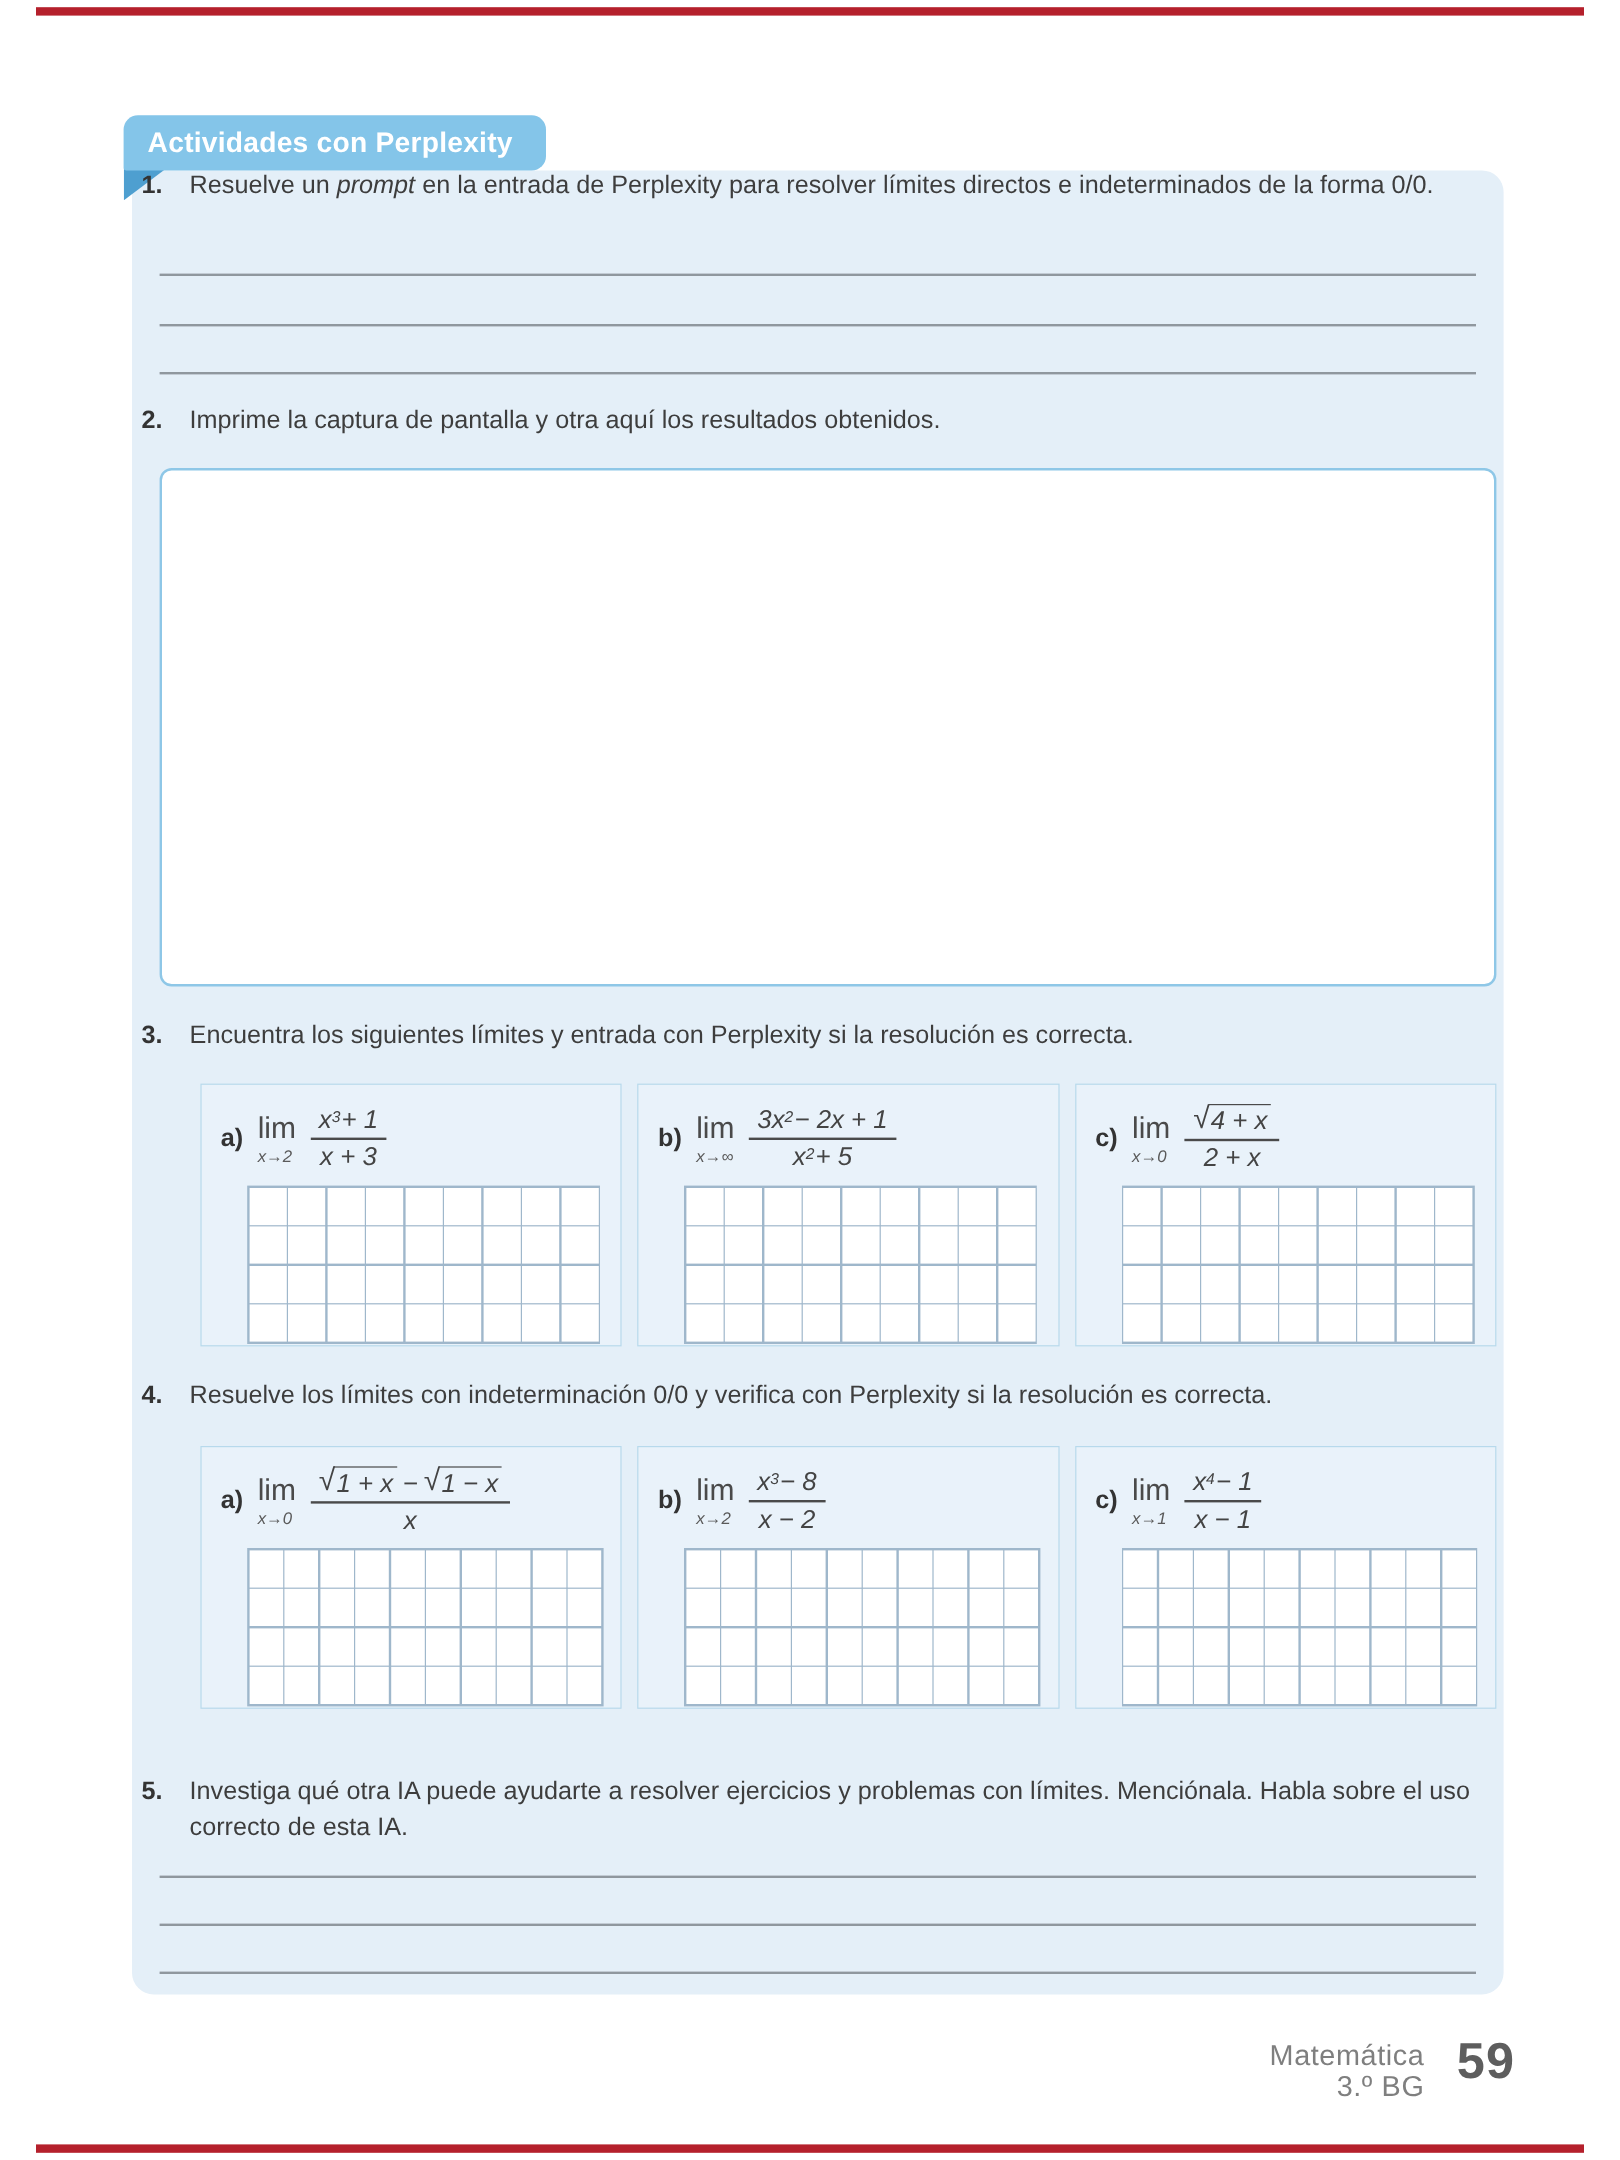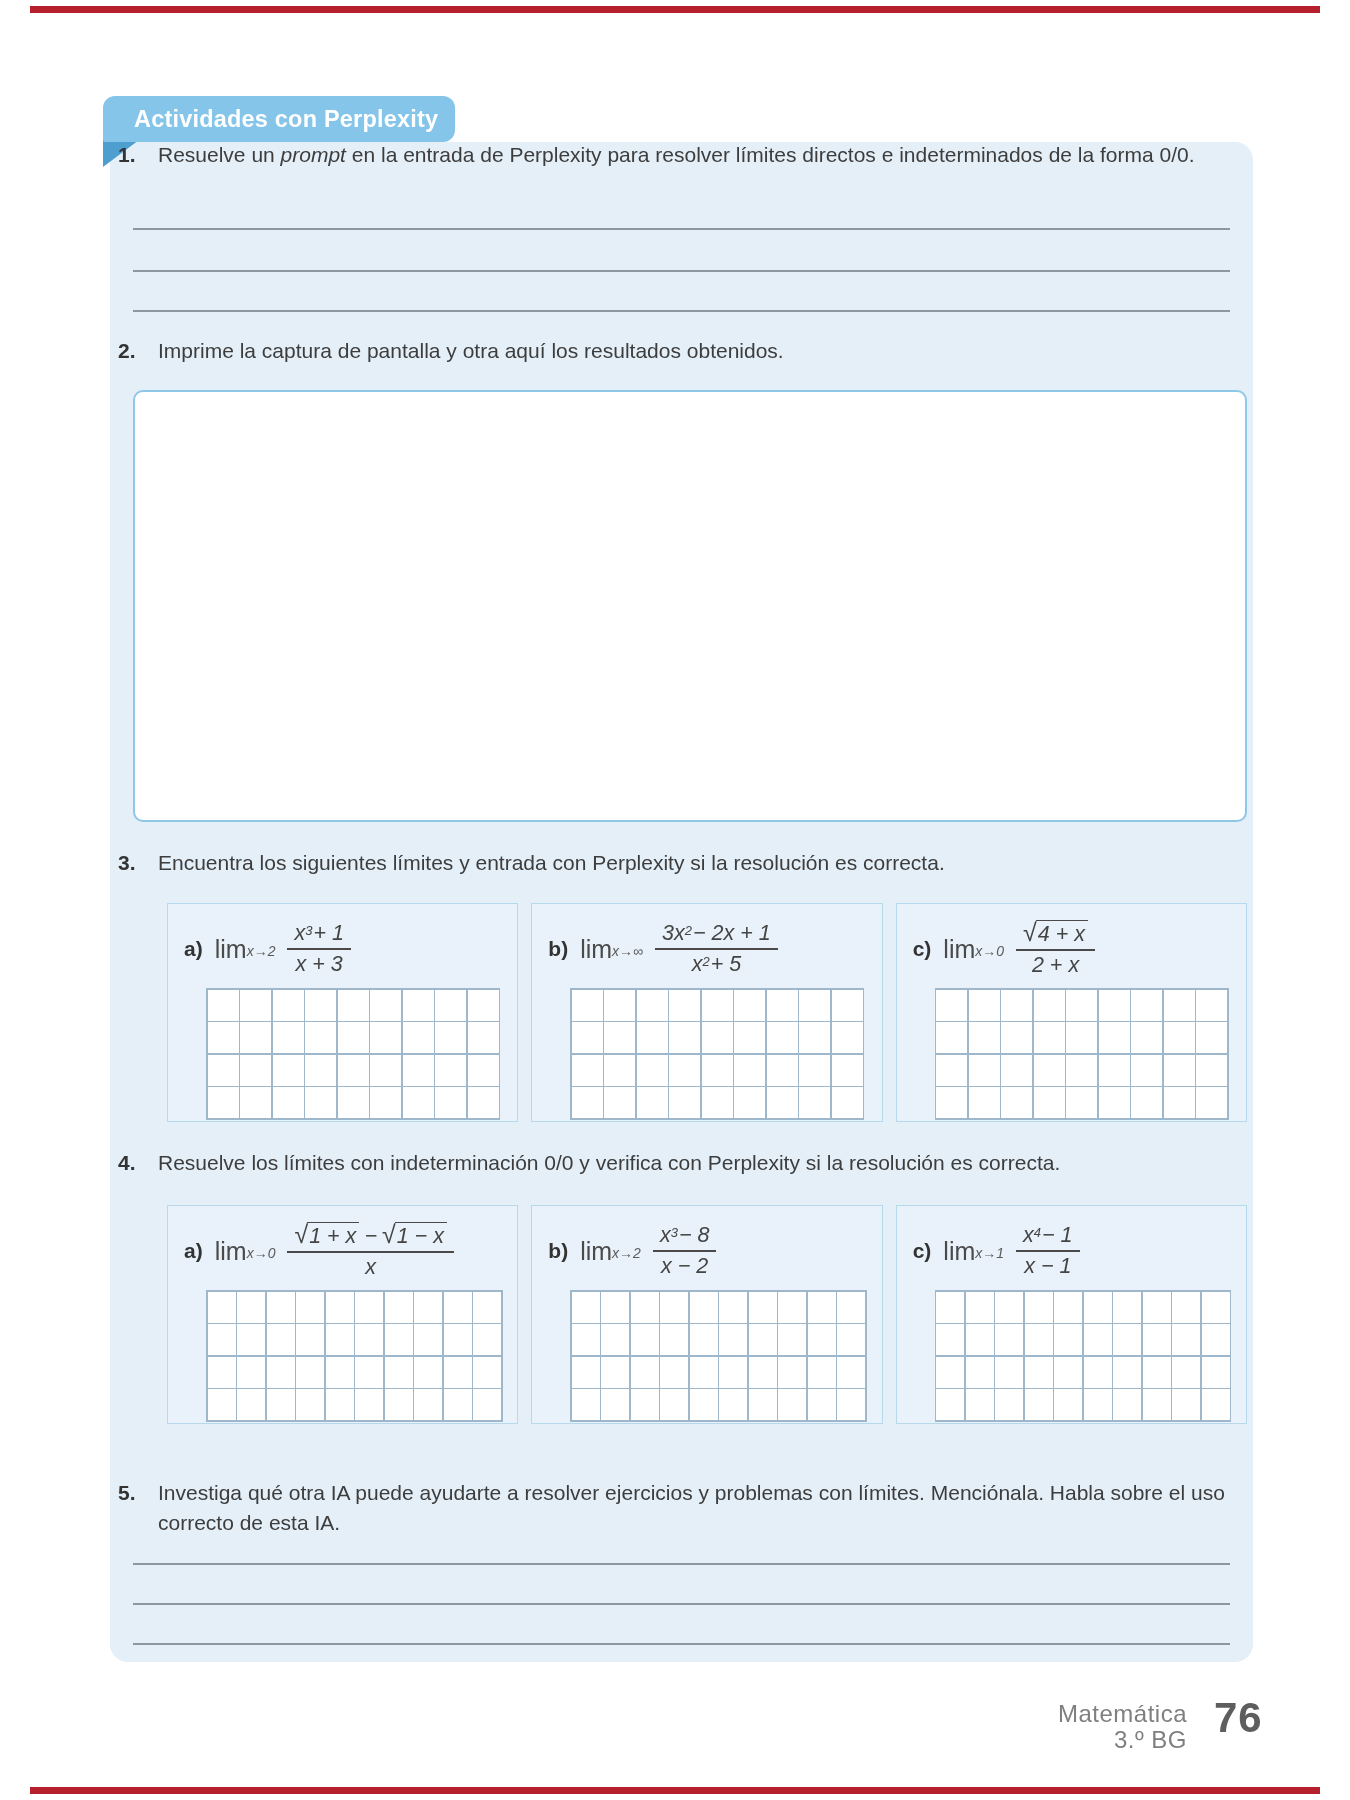--- a/index.html
+++ b/index.html
@@ -13,21 +13,21 @@
   .redbar.bottom{top:1787px}
 
   .container{
     position:absolute;left:110px;top:142px;width:1143px;height:1520px;
     background:#e4eff8;border-radius:18px;
   }
 
   .badge{
     position:absolute;left:103px;top:96px;height:46px;width:352px;
     background:#84c5e9;border-radius:12px 12px 12px 2px;
-    display:flex;align-items:center;padding-left:31px;
+    display:flex;align-items:center;padding-left:20px;
     color:#ffffff;font-weight:bold;font-size:23.5px;letter-spacing:.2px;
   }
   .badge-tail{
     position:absolute;left:103px;top:140px;width:36px;height:27px;
     background:#4e9fd0;clip-path:polygon(0 0,100% 0,0 100%);
   }
 
   .item{position:absolute;left:118px;display:flex;gap:14px;font-size:21px;line-height:30px}
   .item .inum{font-weight:bold;min-width:26px;color:#333}
   .item .itext{max-width:1080px}
@@ -40,21 +40,21 @@
     background:#ffffff;border:2px solid #8ec7e7;border-radius:10px;
   }
 
   .panel-row{position:absolute;left:167px;width:1080px;height:219px;display:flex;gap:13px}
   .panel{
     flex:1;border:1.5px solid #b7d9ec;background:#e9f2fa;
     padding:6px 0 0 16px;overflow:hidden;
   }
   .expr-line{display:flex;align-items:center;gap:12px;height:78px}
   .elabel{font-weight:bold;font-size:21px;color:#333}
-  .lim-block{display:inline-flex;flex-direction:row;align-items:center;line-height:1}
+  .lim-block{display:inline-flex;flex-direction:column;align-items:flex-start;line-height:1}
   .lim-word{font-size:25px;color:#4a4a4a}
   .lim-sub{font-size:14px;font-style:italic;margin-top:3px;color:#5a5a5a}
   .frac{display:inline-flex;flex-direction:column;align-items:center;font-size:21.5px;font-style:italic;color:#444;line-height:1.15}
   .fnum,.fden{padding:2px 7px;white-space:nowrap;display:inline-flex;align-items:flex-end}
   .fbar{height:1.7px;background:#4a4a4a;align-self:stretch}
   .mexp{font-size:13px;vertical-align:7px;position:relative;top:-7px;margin-right:1px}
   .sqrt{display:inline-flex;align-items:flex-start}
   .rad-sign{font-style:normal;font-size:25px;line-height:1;margin-right:-1px}
   .radicand{border-top:1.7px solid #4a4a4a;padding:1px 3px 0 2px;white-space:nowrap}
   .opgap{padding:0 5px}
@@ -485,13 +485,13 @@
   <p class="itext" style="max-width:1075px">Investiga qué otra IA puede ayudarte a resolver ejercicios y problemas con límites. Menciónala. Habla sobre el uso correcto de esta IA.</p>
 </div>
 <div class="wline" style="top:1563px"></div>
 <div class="wline" style="top:1603px"></div>
 <div class="wline" style="top:1643px"></div>
 
 <div class="footer-text">
   <div>Matemática</div>
   <div>3.º BG</div>
 </div>
-<div class="page-num">76</div>
+<div class="page-num">59</div>
 
 </body></html>

